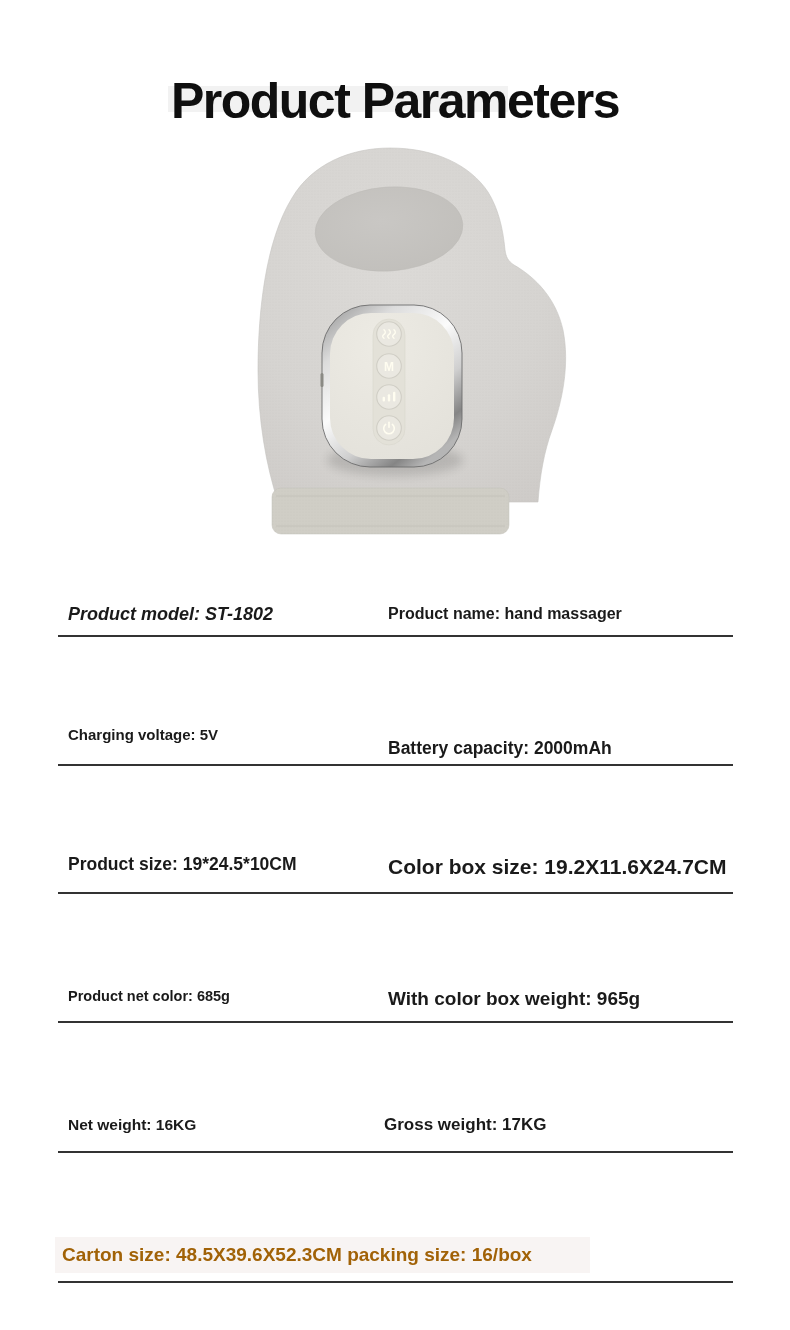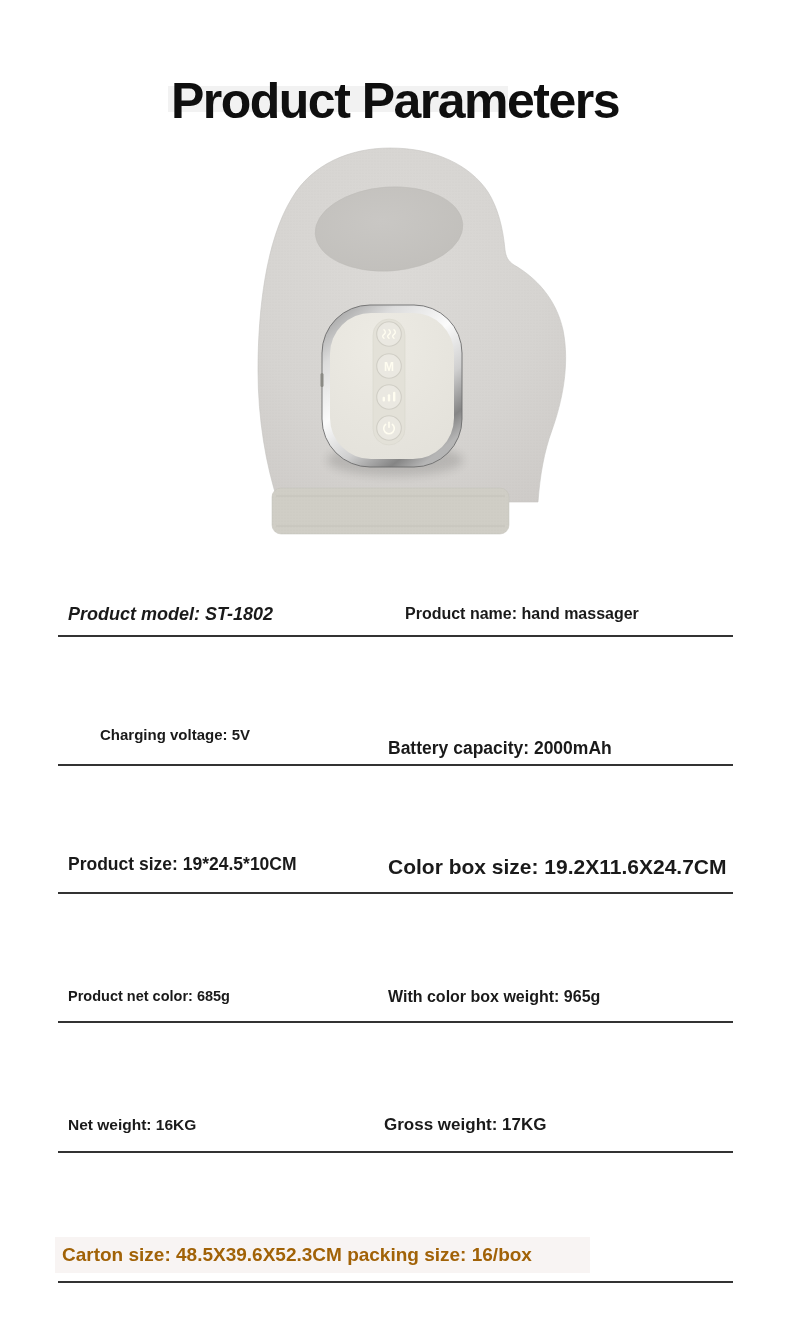--- a/index.html
+++ b/index.html
@@ -150,39 +150,39 @@
           <line x1="0" y1="-6.2" x2="0" y2="-1.2"></line>
         </g>
       </g>
     </g>
   </svg>
 
   <div>
 
     <div>
       <span class="cell" style="left:68px;top:605px;font-size:18px;font-style:italic;">Product model: ST-1802</span>
-      <span class="cell" style="left:388px;top:606px;font-size:16px;margin-left:17px;">Product name: hand massager</span>
+      <span class="cell" style="left:388px;top:606px;font-size:16px;">Product name: hand massager</span>
     </div>
     <div class="rule" style="top:635px;"></div>
 
     <div>
-      <span class="cell" style="left:68px;top:727px;font-size:15px;margin-left:32px;">Charging voltage: 5V</span>
+      <span class="cell" style="left:68px;top:727px;font-size:15px;">Charging voltage: 5V</span>
       <span class="cell" style="left:388px;top:725px;font-size:17.5px;margin-top:15px;">Battery capacity: 2000mAh</span>
     </div>
     <div class="rule" style="top:764px;"></div>
 
     <div>
       <span class="cell" style="left:68px;top:856px;font-size:17.5px;">Product size: 19*24.5*10CM</span>
       <span class="cell" style="left:388px;top:856px;font-size:21px;">Color box size: 19.2X11.6X24.7CM</span>
     </div>
     <div class="rule" style="top:892px;"></div>
 
     <div>
       <span class="cell" style="left:68px;top:989px;font-size:14.5px;">Product net color: 685g</span>
-      <span class="cell" style="left:388px;top:989px;font-size:16px;">With color box weight: 965g</span>
+      <span class="cell" style="left:388px;top:989px;font-size:19px;">With color box weight: 965g</span>
     </div>
     <div class="rule" style="top:1021px;"></div>
 
     <div>
       <span class="cell" style="left:68px;top:1117px;font-size:15.5px;">Net weight: 16KG</span>
       <span class="cell" style="left:384px;top:1116px;font-size:17px;">Gross weight: 17KG</span>
     </div>
     <div class="rule" style="top:1151px;"></div>
 
     <div class="carton-artifact"></div>

